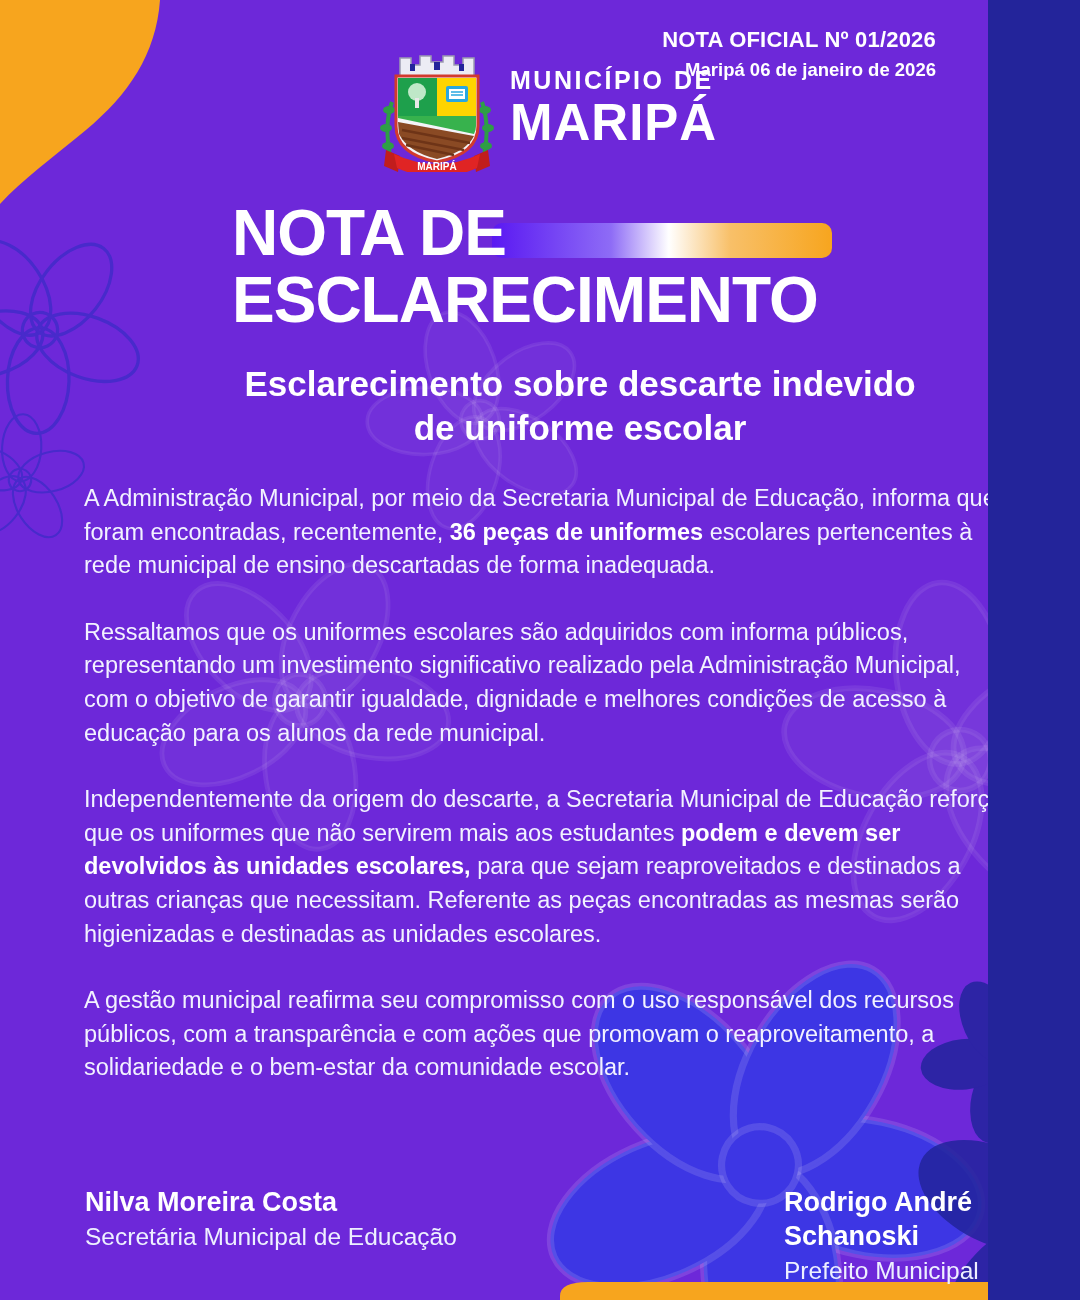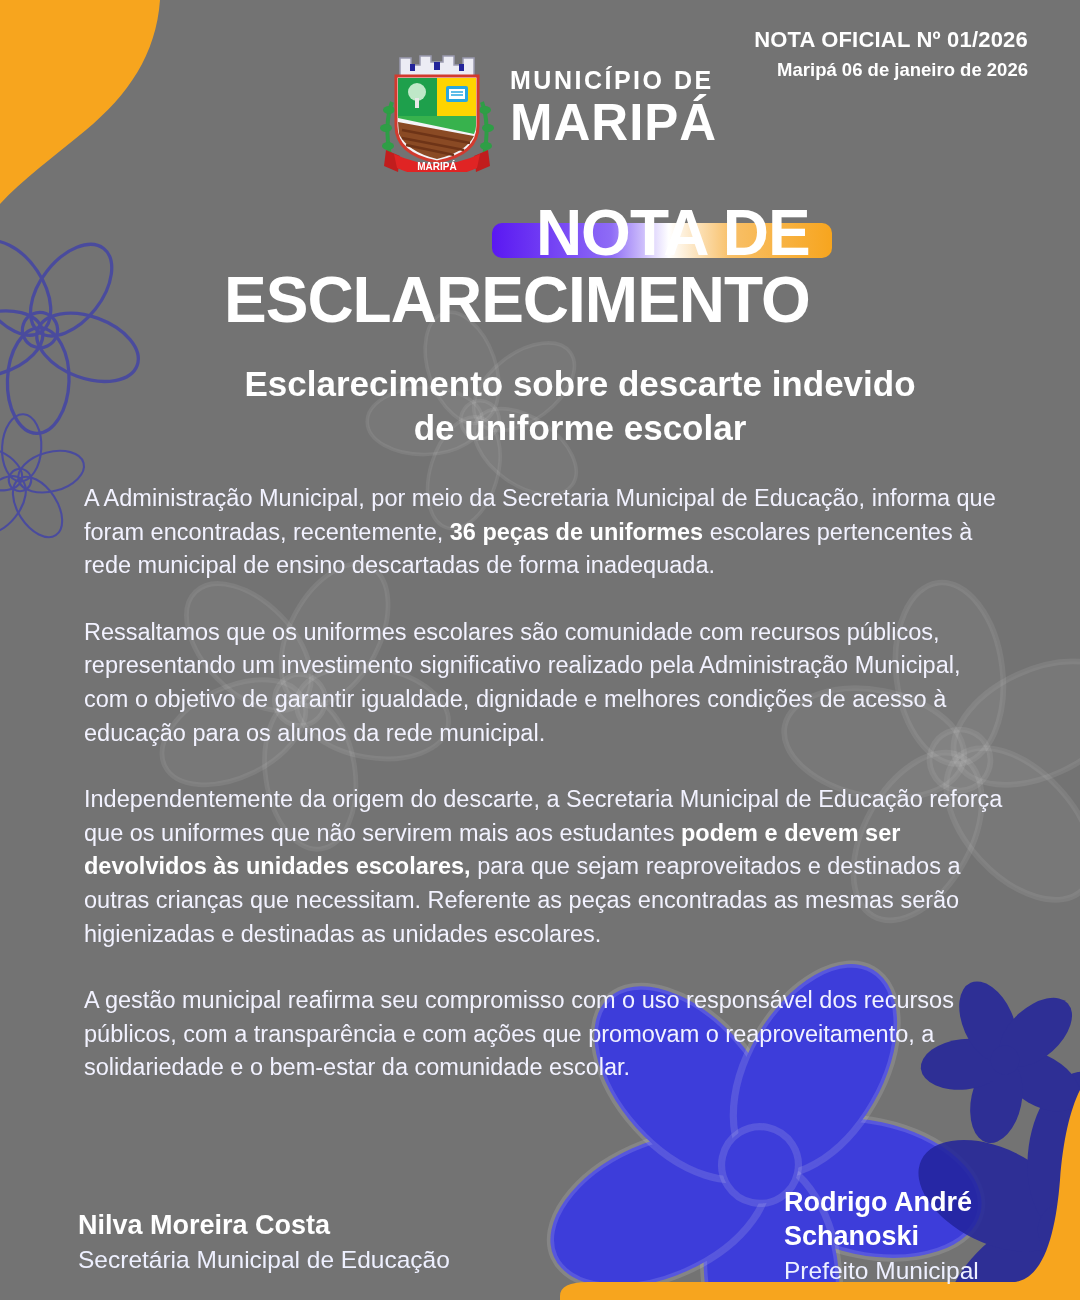--- a/index.html
+++ b/index.html
@@ -1,52 +1,52 @@
 <!DOCTYPE html>
 <html lang="pt-BR"><head>
 <meta charset="utf-8">
 <style>
   html,body{margin:0;padding:0;background:#23249a;}
   .canvas{
-    position:relative;width:1080px;height:1300px;overflow:hidden;
-    background:#737373;
+    position:relative;width:988px;height:1300px;overflow:hidden;
+    background:#6d28d9;
     font-family:"Liberation Sans",sans-serif;color:#fff;
   }
   .deco{position:absolute;inset:0;width:1080px;height:1300px;pointer-events:none;}
 
   
   .note-header{position:absolute;top:26px;right:52px;text-align:right;line-height:1.3;}
   .note-number{font-size:22px;font-weight:bold;letter-spacing:.2px;}
   .note-date{font-size:18.5px;font-weight:bold;margin-top:3px;}
 
   
   .logo-row{position:absolute;left:380px;top:44px;display:flex;align-items:center;gap:16px;}
   .muni-label{font-size:25px;font-weight:bold;letter-spacing:2.5px;}
   .muni-name{font-size:51px;font-weight:bold;letter-spacing:1px;line-height:1.02;margin-top:2px;}
 
   
-  .title-block{position:absolute;left:224px;top:200px;line-height:1.04;letter-spacing:-1px;text-align:right;}
+  .title-block{position:absolute;left:232px;top:200px;line-height:1.04;letter-spacing:-1px;}
   .title-line{font-size:64px;font-weight:bold;}
   .gradient-bar{
     position:absolute;left:492px;top:223px;width:340px;height:35px;border-radius:10px;
     background:linear-gradient(90deg,#5a18f2 0%,#8e6cf6 35%,#ffffff 52%,#f8c069 70%,#f7a51e 100%);
   }
 
   
   .subtitle{position:absolute;left:0;top:362px;width:1080px;text-align:center;
     font-size:35px;font-weight:bold;line-height:1.27;margin-left:40px;}
 
   
   .body-text{position:absolute;left:84px;top:466px;width:922px;}
   .body-text p{margin:16px 0 33px 0;font-size:23.5px;line-height:1.43;color:#f2f2ff;font-weight:400;}
   .body-text b{color:#ffffff;}
 
   
   .signature{position:absolute;top:1186px;line-height:1.25;}
-  .sig-left{left:78px;margin-top:23px;}
+  .sig-left{left:85px;}
   .sig-right{left:740px;margin-left:44px;}
   .sig-name{font-size:27px;font-weight:bold;}
   .sig-role{font-size:24.5px;font-weight:400;color:#eef0ff;margin-top:2px;}
 </style>
 </head>
 <body>
 
 <div class="canvas">
 
   <svg class="deco" viewBox="0 0 1080 1300">
@@ -135,21 +135,21 @@
     <div class="title-line">ESCLARECIMENTO</div>
   </div>
 
   <div class="subtitle">
     <div>Esclarecimento sobre descarte indevido</div>
     <div>de uniforme escolar</div>
   </div>
 
   <div class="body-text">
     <p><span>A Administração Municipal, por meio da Secretaria Municipal de Educação, informa que foram encontradas, recentemente, </span><b>36 peças de uniformes</b><span> escolares pertencentes à rede municipal de ensino descartadas de forma inadequada.</span></p>
-    <p><span>Ressaltamos que os uniformes escolares são comunidade com recursos públicos, representando um investimento significativo realizado pela Administração Municipal, com o objetivo de garantir igualdade, dignidade e melhores condições de acesso à educação para os alunos da rede municipal.</span></p>
+    <p><span>Ressaltamos que os uniformes escolares são adquiridos com informa públicos, representando um investimento significativo realizado pela Administração Municipal, com o objetivo de garantir igualdade, dignidade e melhores condições de acesso à educação para os alunos da rede municipal.</span></p>
     <p><span>Independentemente da origem do descarte, a Secretaria Municipal de Educação reforça que os uniformes que não servirem mais aos estudantes </span><b>podem e devem ser devolvidos às unidades escolares,</b><span> para que sejam reaproveitados e destinados a outras crianças que necessitam. Referente as peças encontradas as mesmas serão higienizadas e destinadas as unidades escolares.</span></p>
     <p><span>A gestão municipal reafirma seu compromisso com o uso responsável dos recursos públicos, com a transparência e com ações que promovam o reaproveitamento, a solidariedade e o bem-estar da comunidade escolar.</span></p>
   </div>
 
   <div class="signature sig-left">
     <div class="sig-name">Nilva Moreira Costa</div>
     <div class="sig-role">Secretária Municipal de Educação</div>
   </div>
   <div class="signature sig-right">
     <div class="sig-name">Rodrigo André Schanoski</div>

